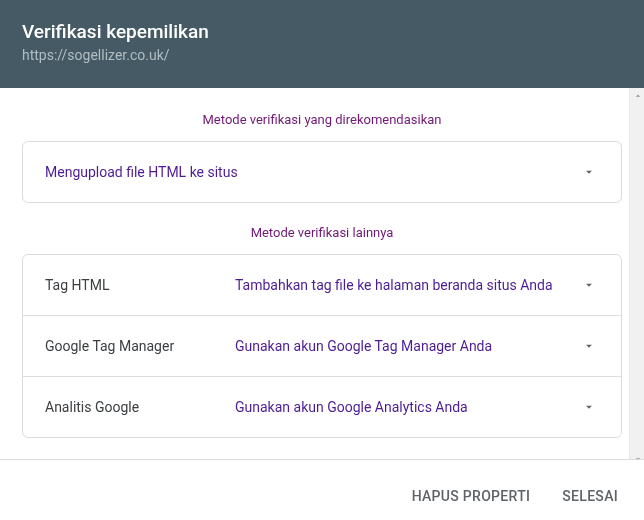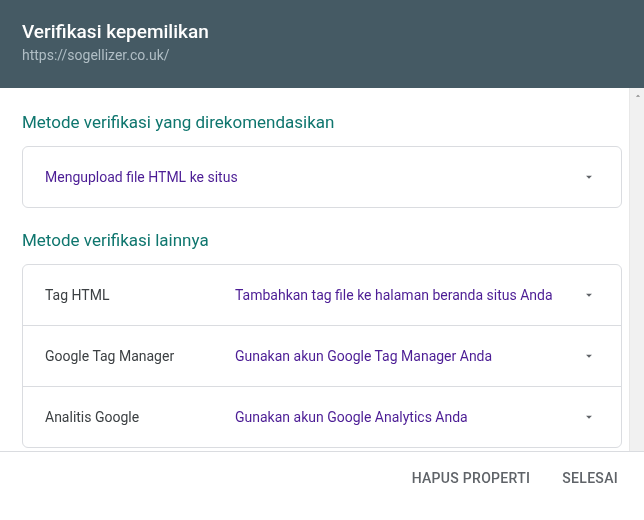--- a/index.html
+++ b/index.html
@@ -29,23 +29,24 @@
     .scroll-area {
       height: 379px;
       overflow-y: auto;
       background: #fff;
       position: relative;
     }
     .content {
       padding: 16px 22px 8px;
     }
     .section-label {
-      font-size: 17px;
-      color: #0f766e;
+      font-size: 13px;
+      color: #701a75;
       margin: 8px 0 14px 0;
+      text-align: center;
     }
     .card {
       border: 1px solid #dadce0;
       border-radius: 6px;
       background: #fff;
       margin-bottom: 22px;
     }
     .method-row {
       display: flex;
       align-items: center;
@@ -74,28 +75,28 @@
       flex-shrink: 0;
       display: flex;
       align-items: center;
       justify-content: center;
     }
     .chevron svg {
       fill: #5f6368;
     }
     .footer {
       position: absolute;
-      bottom: 16px;
+      bottom: 8px;
       left: 0;
       right: 0;
       height: 53px;
       border-top: 1px solid #dadce0;
       display: flex;
       justify-content: flex-end;
-      align-items: center;
+      align-items: flex-end;
       padding: 0 22px;
       background: #fff;
       gap: 24px;
     }
     .footer-btn {
       background: none;
       border: none;
       font-size: 14px;
       font-weight: 500;
       letter-spacing: 0.3px;

